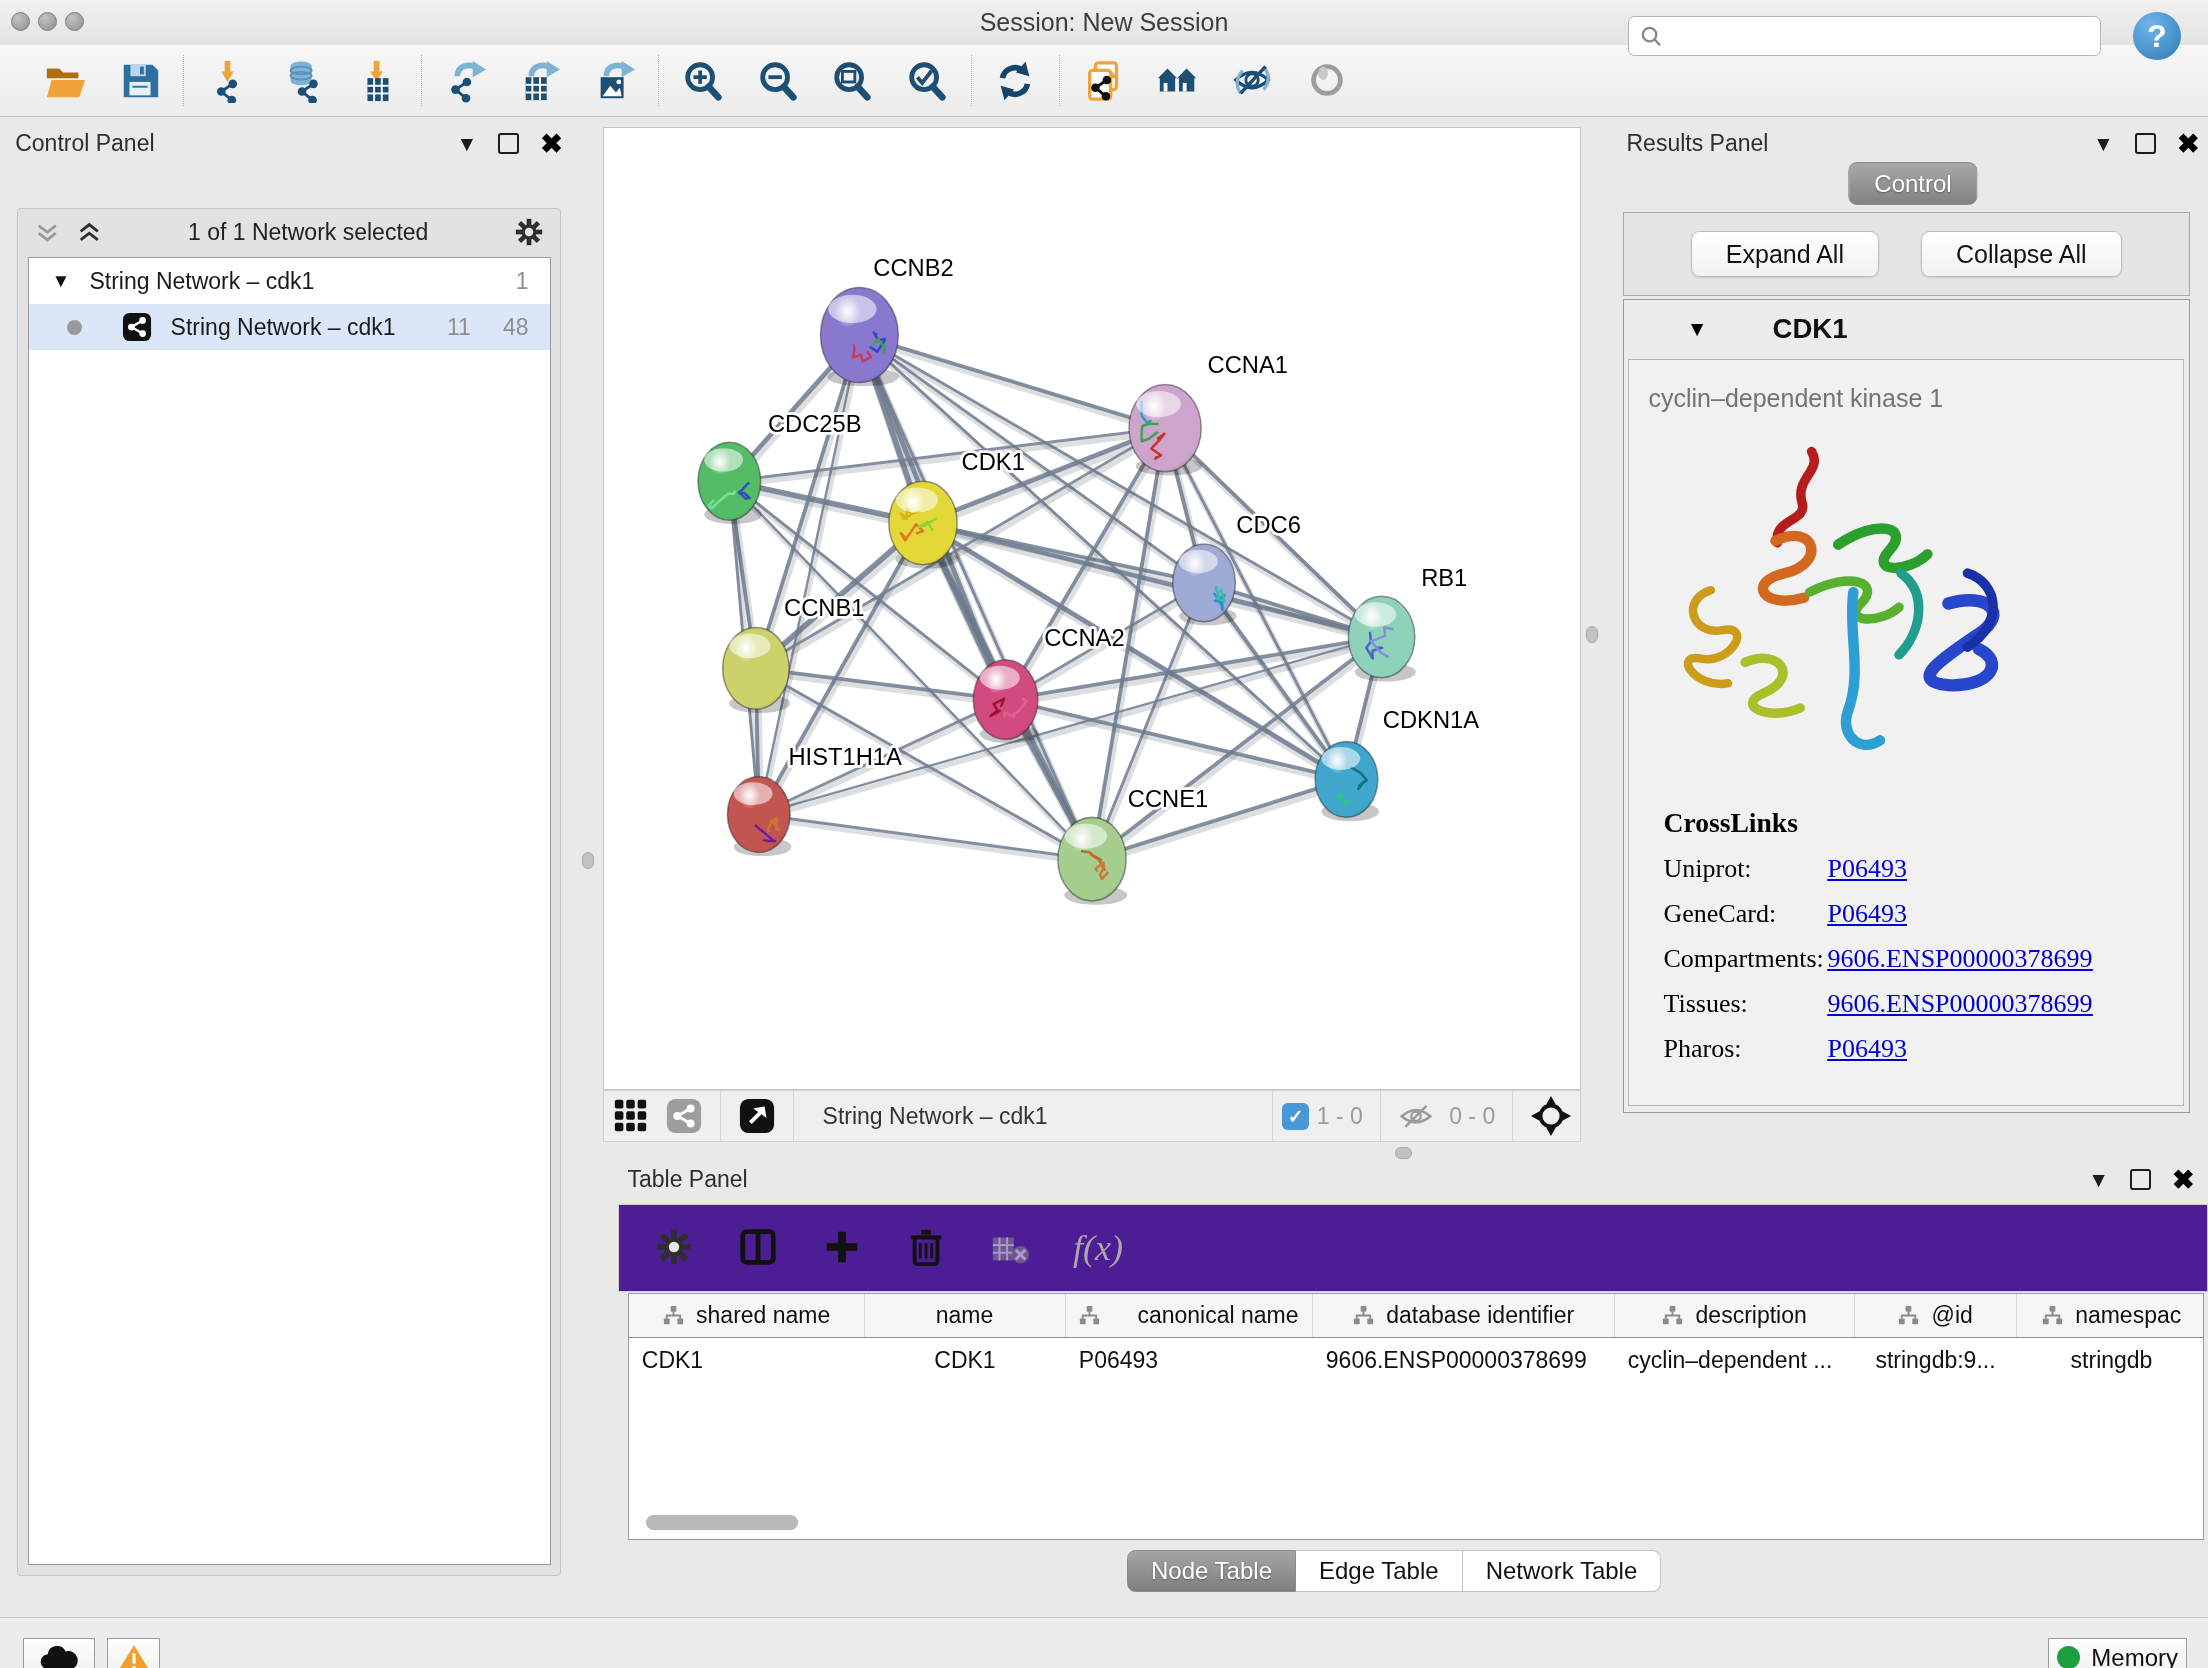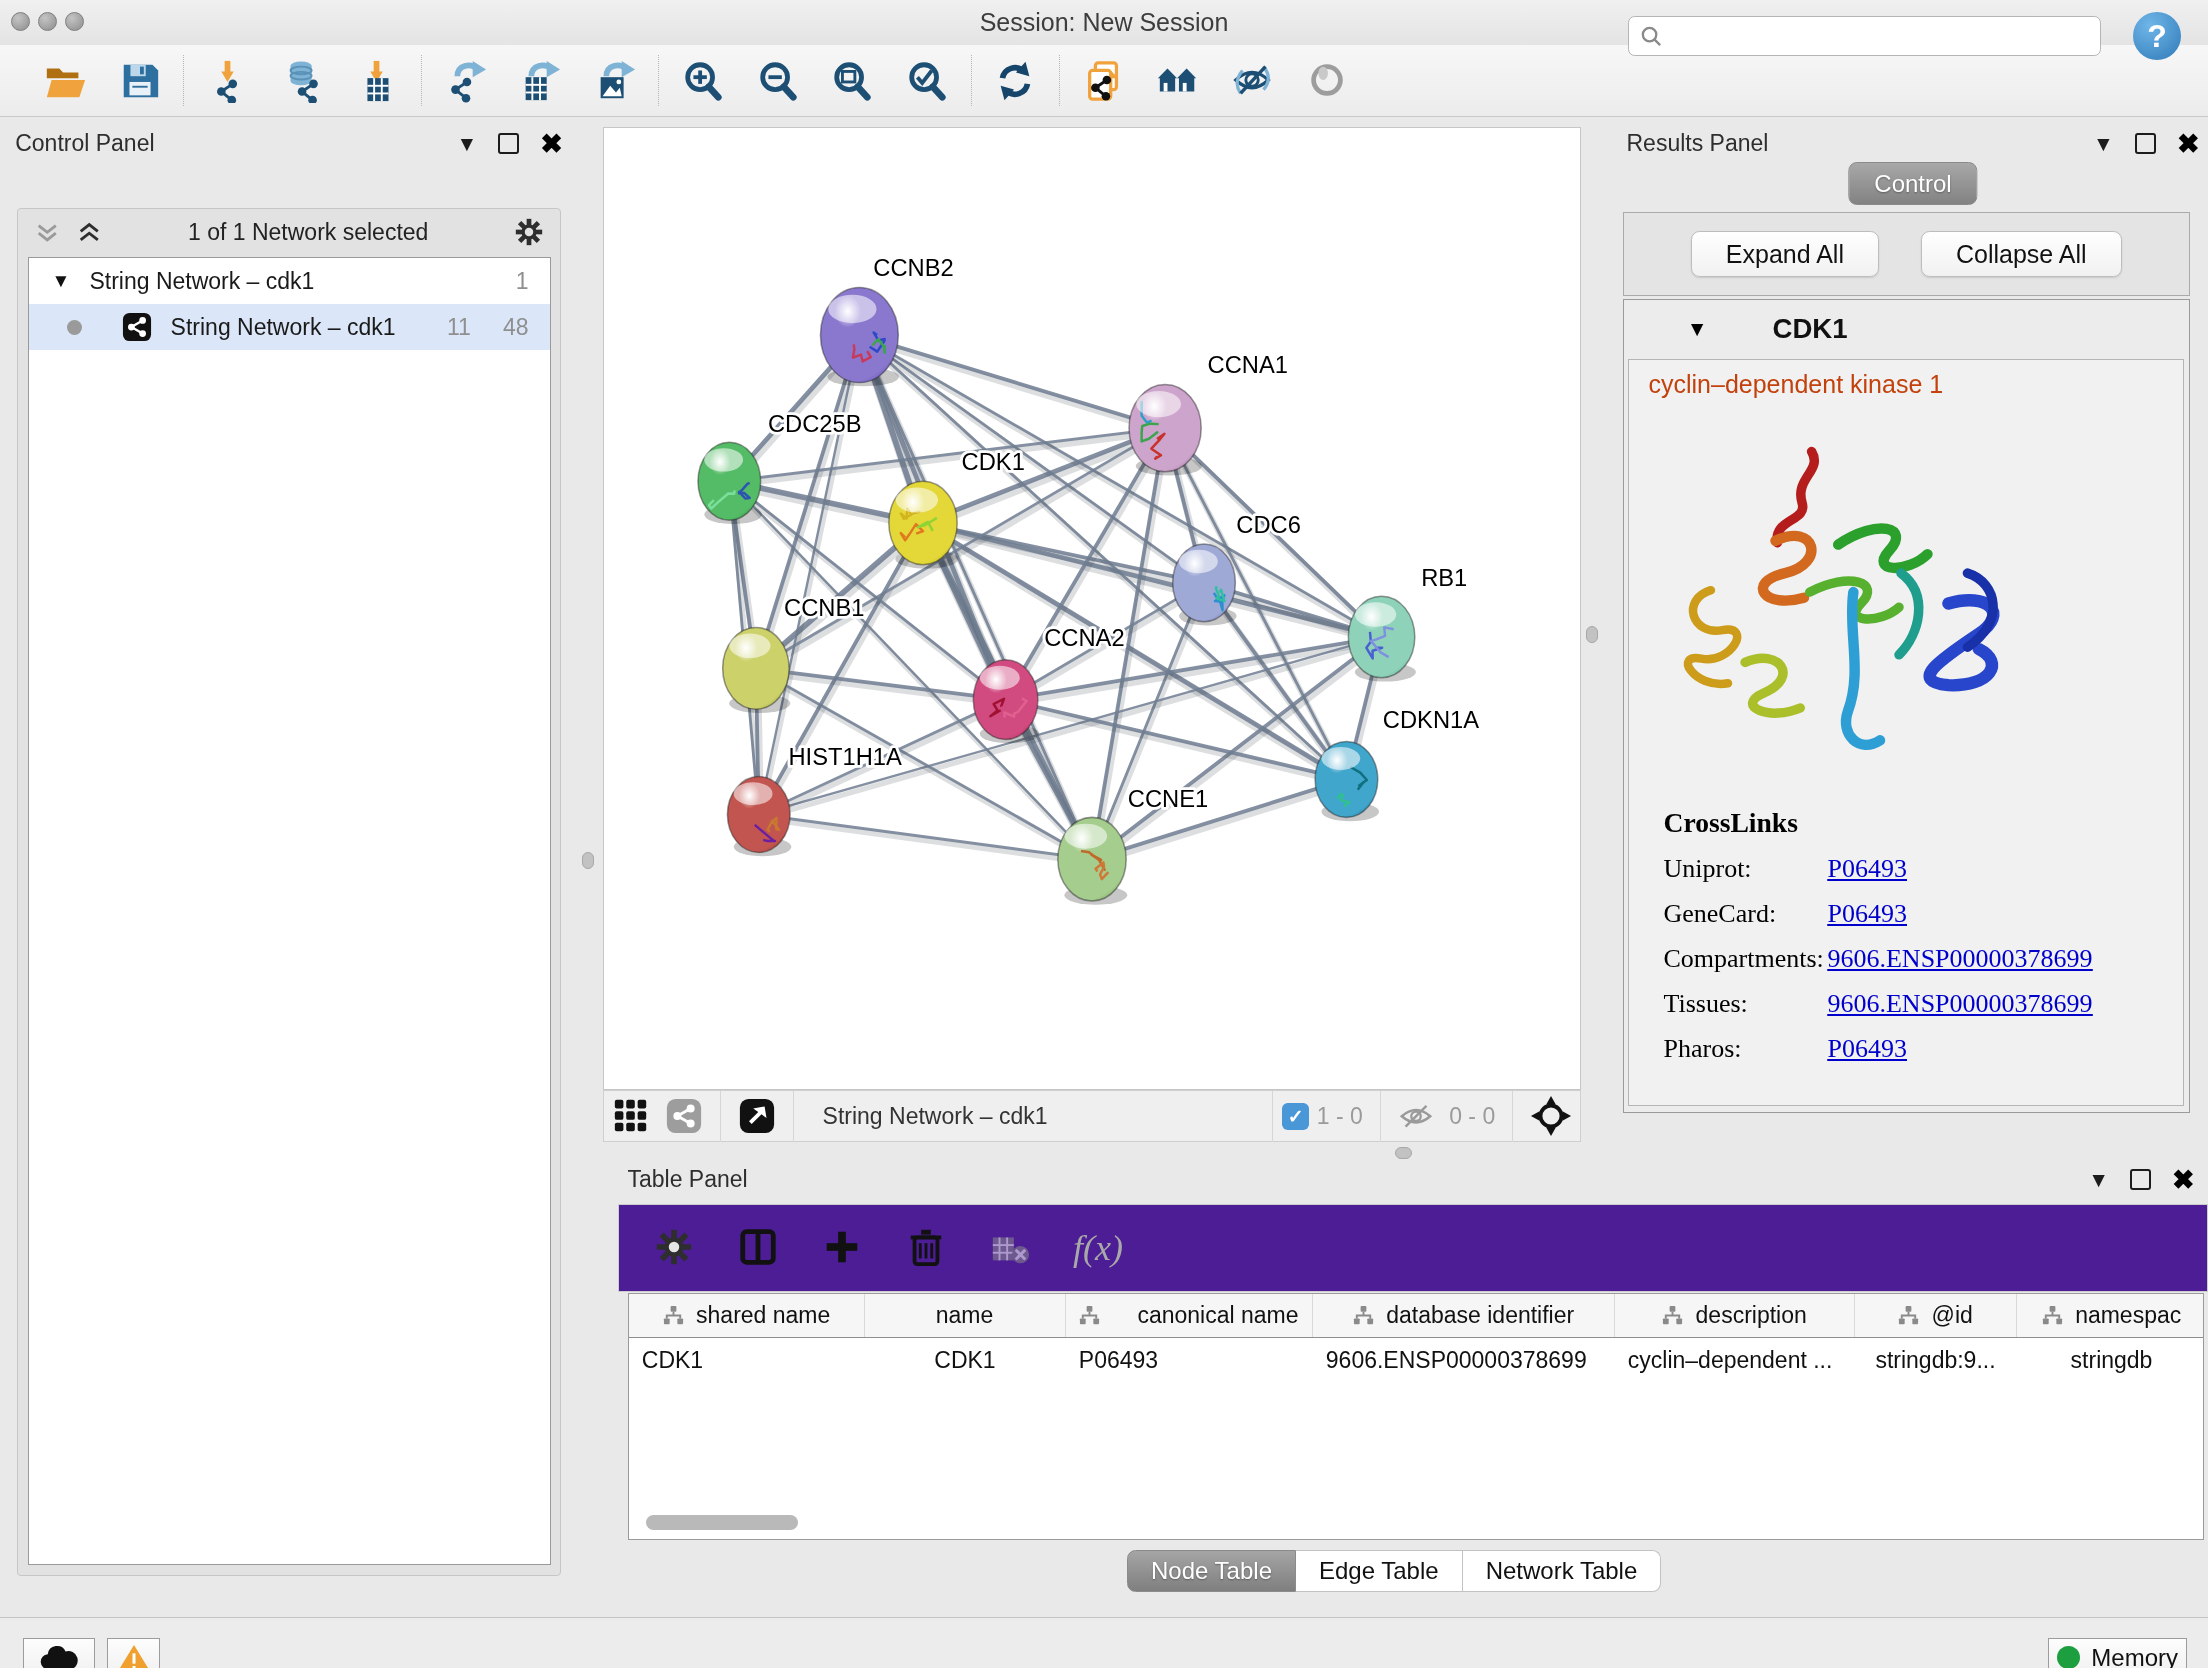--- a/index.html
+++ b/index.html
@@ -85,21 +85,21 @@
     border:1px solid #8b8b8b;text-shadow:0 1px 1.9px rgba(0,0,0,.35);}
   #rp-box1{position:absolute;left:5.7px;top:88px;width:567px;height:84px;background:#e4e4e4;border:1px solid #aaa;
     display:flex;align-items:center;justify-content:center;gap:42px;}
   .rp-btn{background:linear-gradient(#fff,#f1f1f1);border:1px solid #bdbdbd;border-radius:8.6px;font-size:25px;
     padding:7.6px 34px;color:#111;box-shadow:0 1px 1.9px rgba(0,0,0,.12);}
   #rp-box2{position:absolute;left:5.7px;top:175px;width:567px;height:814px;background:#ececec;border:1px solid #9a9a9a;}
   #rp-sec-head{height:57px;display:flex;align-items:center;}
   #rp-sec-head .tri{margin-left:63px;font-size:21px;}
   #rp-sec-head .gene{margin-left:65px;font-size:27.6px;font-weight:bold;color:#111;}
   #rp-inner{position:absolute;left:4.8px;top:59px;right:4.8px;bottom:5.7px;background:#f1f1f1;border:1px solid #b5b5b5;overflow:hidden;}
-  #rp-desc{margin:10px 0 0 19px;font-size:25px;color:#c2410c;}
+  #rp-desc{margin:24px 0 0 19px;font-size:25px;color:#737373;}
   #protein-img{position:absolute;left:23px;top:63px;width:399px;height:361px;}
   #crosslinks{position:absolute;left:34px;top:447px;font-family:"Liberation Serif",serif;}
   #cl-title{font-size:27.6px;font-weight:bold;color:#000;}
   .cl-row{display:flex;margin-top:15px;font-size:26px;}
   .cl-label{width:164px;color:#000;}
   .cl-value a,.cl-value{color:#0000cc;text-decoration:underline;}
 
   
   #table-panel{position:absolute;left:618px;top:1158px;width:1590px;height:458px;}
   #tp-head{position:absolute;left:9.5px;top:5.7px;right:13.3px;display:flex;justify-content:space-between;align-items:center;}

